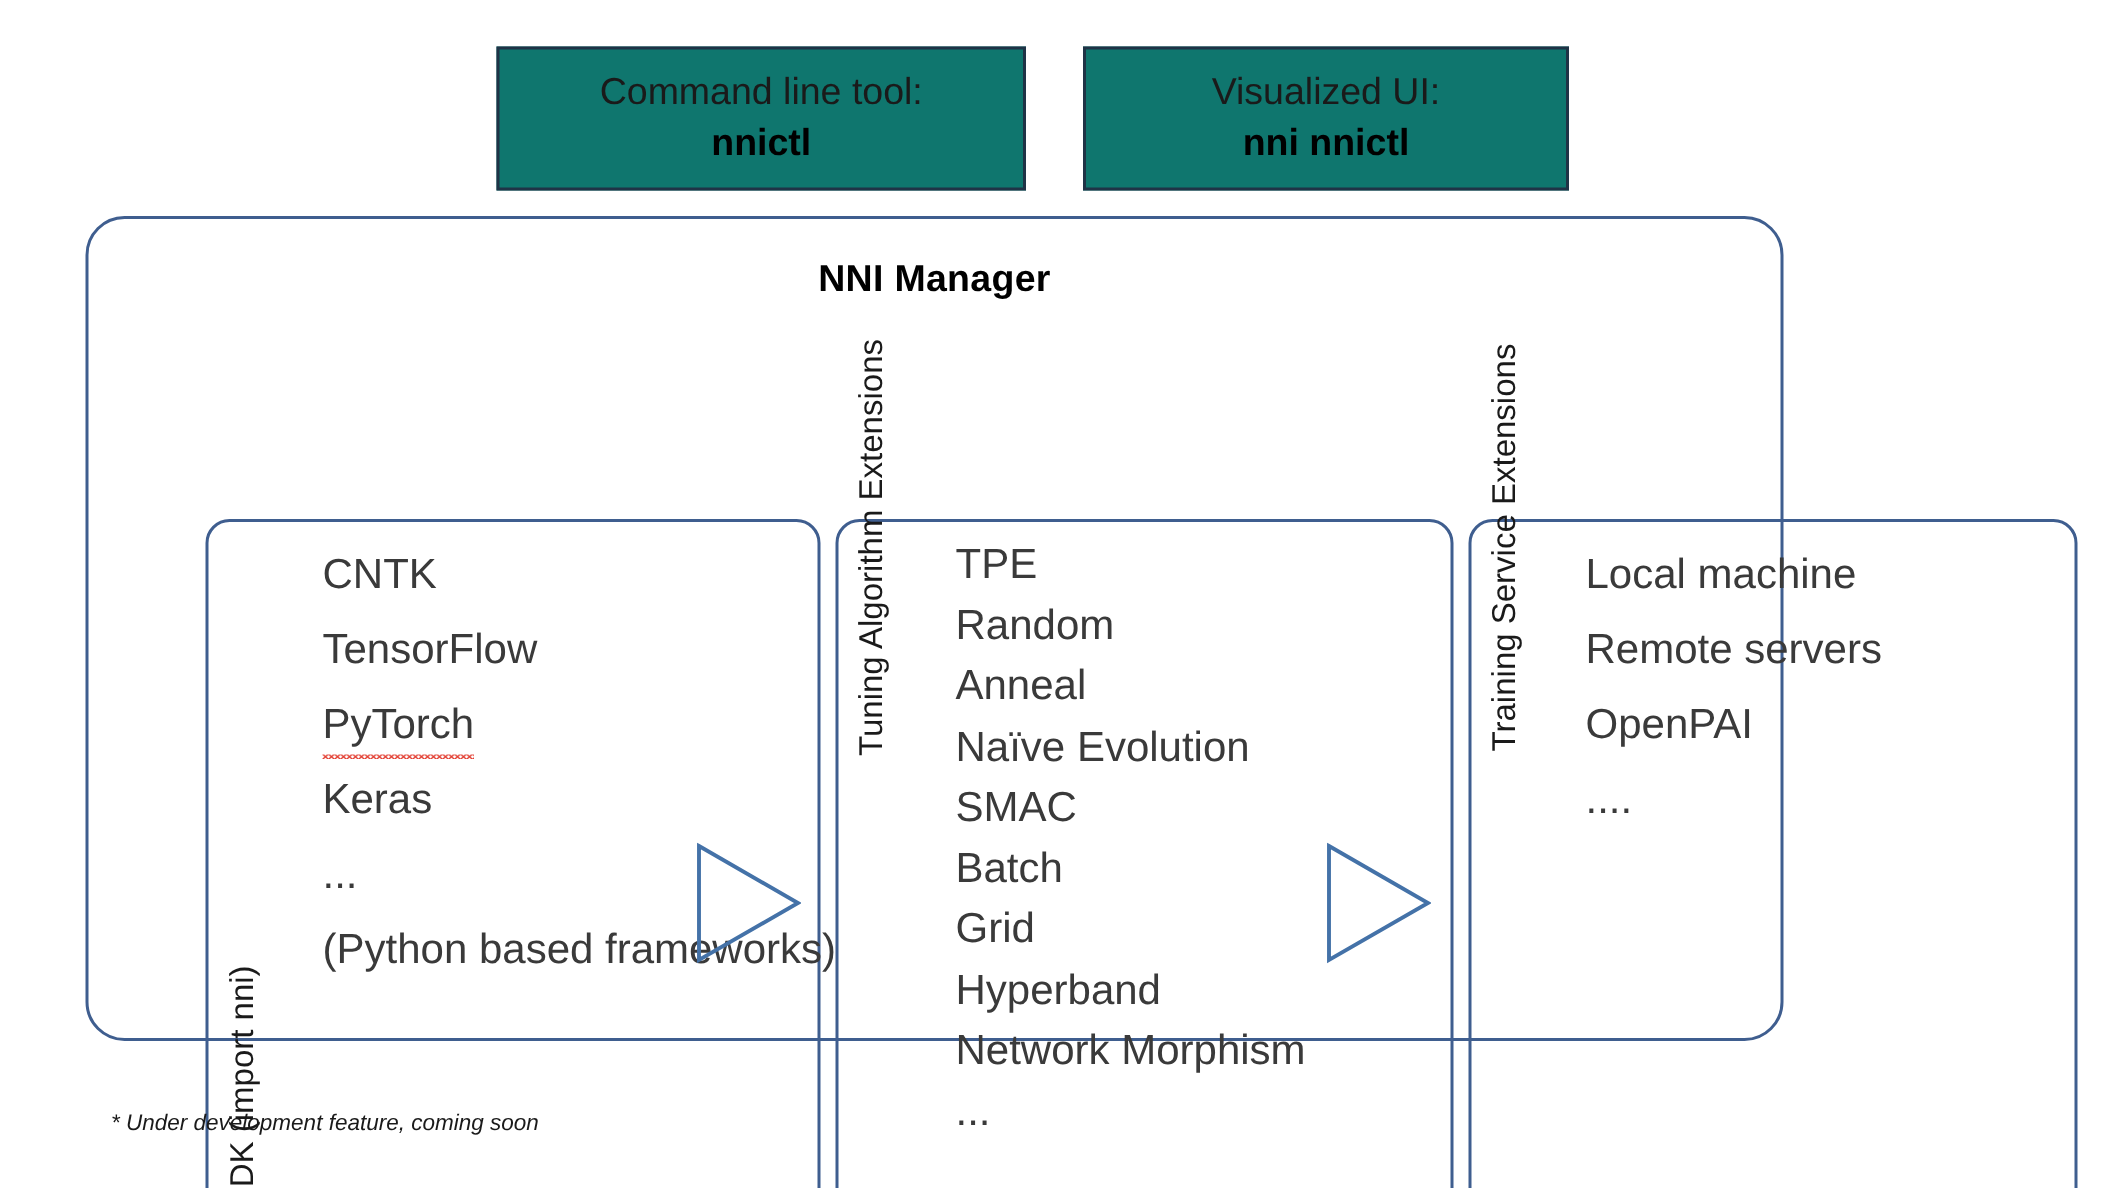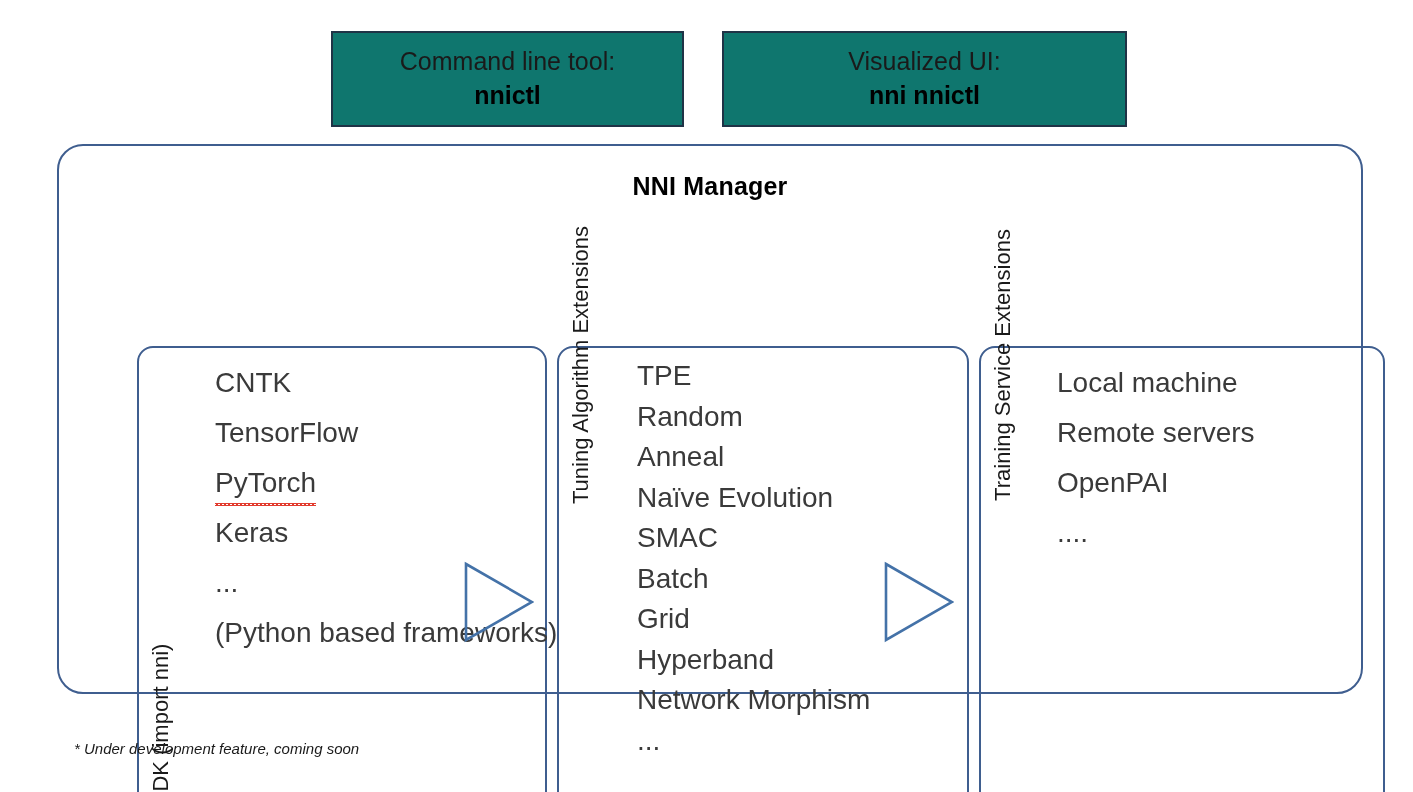--- a/index.html
+++ b/index.html
@@ -23,42 +23,42 @@
     border: 2px solid #1f3346;
     background: #0f766e;
     box-sizing: border-box;
     display: flex;
     flex-direction: column;
     align-items: center;
     justify-content: center;
     text-align: center;
   }
   #cli-box  { left: 331px; top: 31px; width: 353px; height: 96px; }
-  #ui-box   { left: 722px; top: 31px; width: 405px; height: 96px; }
+  #ui-box   { left: 722px; top: 31px; width: 324px; height: 96px; }
 
   .top-caption {
     font-size: 25px;
     line-height: 30px;
     font-weight: 400;
     color: #1a1a1a;
   }
   .top-name {
     font-size: 25px;
     line-height: 34px;
     font-weight: bold;
     color: #000000;
     margin-top: 2px;
   }
 
   
   #manager-box {
     position: absolute;
     left: 57px;
     top: 144px;
-    width: 1306px;
+    width: 1132px;
     height: 550px;
     border: 2px solid #3f5e8f;
     border-radius: 26px;
     box-sizing: border-box;
     background: #ffffff;
   }
   #manager-title {
     position: absolute;
     left: 0; right: 0;
     top: 26px;

